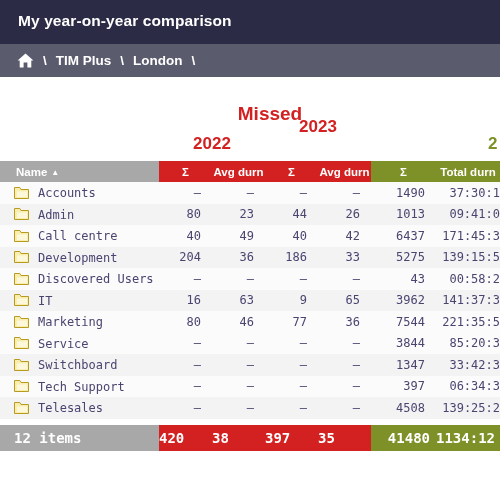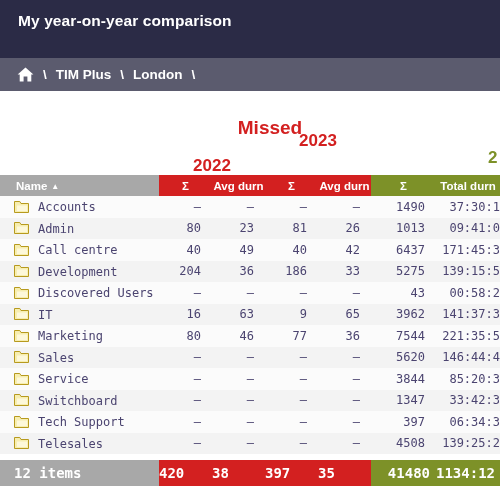--- a/index.html
+++ b/index.html
@@ -10,21 +10,21 @@
     width: 500px;
     height: 500px;
     overflow: hidden;
     background: #ffffff;
     font-family: "Liberation Sans", sans-serif;
     -webkit-font-smoothing: antialiased;
   }
 
   
   #title-bar {
-    height: 58px;
+    height: 44px;
     background: #2b2b46;
     display: flex;
     align-items: flex-start;
     box-sizing: border-box;
     padding: 12px 0 0 18px;
   }
   #title-text {
     color: #ffffff;
     font-size: 15.5px;
     font-weight: bold;
@@ -80,21 +80,20 @@
     width: 210px;
     font-size: 19px;
     color: #d32020;
   }
   #year-2022 {
     top: 57px;
     left: 159px;
     width: 106px;
     font-size: 17px;
     color: #d32020;
-    margin-top: 8px;
   }
   #year-2023 {
     top: 40px;
     left: 265px;
     width: 106px;
     font-size: 17px;
     color: #d32020;
   }
   #year-2024 {
     top: 57px;
@@ -262,21 +261,21 @@
         <td class="v-num">1490</td>
         <td class="v-dur">37:30:1</td>
       </tr>
       <tr class="even">
         <td class="v-name"><span class="folder-icon"><svg viewBox="0 0 15 13" width="15" height="13" aria-hidden="true">
               <path d="M0.5 1.5 L0.5 12.5 L14.5 12.5 L14.5 3.5 L7 3.5 L5.8 1.5 Z" fill="#f7eeb0" stroke="#b79a1e" stroke-width="1"></path>
               <path d="M3 5.5 L13.2 5.5 L13.2 11 L3 11 Z" fill="#fdf8da"></path>
             </svg></span><span class="row-label">Admin</span></td>
         <td class="v-num">80</td>
         <td class="v-num">23</td>
-        <td class="v-num">81</td>
+        <td class="v-num">44</td>
         <td class="v-num">26</td>
         <td class="v-num">1013</td>
         <td class="v-dur">09:41:0</td>
       </tr>
       <tr class="odd">
         <td class="v-name"><span class="folder-icon"><svg viewBox="0 0 15 13" width="15" height="13" aria-hidden="true">
               <path d="M0.5 1.5 L0.5 12.5 L14.5 12.5 L14.5 3.5 L7 3.5 L5.8 1.5 Z" fill="#f7eeb0" stroke="#b79a1e" stroke-width="1"></path>
               <path d="M3 5.5 L13.2 5.5 L13.2 11 L3 11 Z" fill="#fdf8da"></path>
             </svg></span><span class="row-label">Call centre</span></td>
         <td class="v-num">40</td>
@@ -326,32 +325,20 @@
         <td class="v-name"><span class="folder-icon"><svg viewBox="0 0 15 13" width="15" height="13" aria-hidden="true">
               <path d="M0.5 1.5 L0.5 12.5 L14.5 12.5 L14.5 3.5 L7 3.5 L5.8 1.5 Z" fill="#f7eeb0" stroke="#b79a1e" stroke-width="1"></path>
               <path d="M3 5.5 L13.2 5.5 L13.2 11 L3 11 Z" fill="#fdf8da"></path>
             </svg></span><span class="row-label">Marketing</span></td>
         <td class="v-num">80</td>
         <td class="v-num">46</td>
         <td class="v-num">77</td>
         <td class="v-num">36</td>
         <td class="v-num">7544</td>
         <td class="v-dur">221:35:5</td>
-      </tr>
-      <tr class="even">
-        <td class="v-name"><span class="folder-icon"><svg viewBox="0 0 15 13" width="15" height="13" aria-hidden="true">
-              <path d="M0.5 1.5 L0.5 12.5 L14.5 12.5 L14.5 3.5 L7 3.5 L5.8 1.5 Z" fill="#f7eeb0" stroke="#b79a1e" stroke-width="1"></path>
-              <path d="M3 5.5 L13.2 5.5 L13.2 11 L3 11 Z" fill="#fdf8da"></path>
-            </svg></span><span class="row-label">Sales</span></td>
-        <td class="v-num">–</td>
-        <td class="v-num">–</td>
-        <td class="v-num">–</td>
-        <td class="v-num">–</td>
-        <td class="v-num">5620</td>
-        <td class="v-dur">146:44:4</td>
       </tr>
       <tr class="odd">
         <td class="v-name"><span class="folder-icon"><svg viewBox="0 0 15 13" width="15" height="13" aria-hidden="true">
               <path d="M0.5 1.5 L0.5 12.5 L14.5 12.5 L14.5 3.5 L7 3.5 L5.8 1.5 Z" fill="#f7eeb0" stroke="#b79a1e" stroke-width="1"></path>
               <path d="M3 5.5 L13.2 5.5 L13.2 11 L3 11 Z" fill="#fdf8da"></path>
             </svg></span><span class="row-label">Service</span></td>
         <td class="v-num">–</td>
         <td class="v-num">–</td>
         <td class="v-num">–</td>
         <td class="v-num">–</td>

